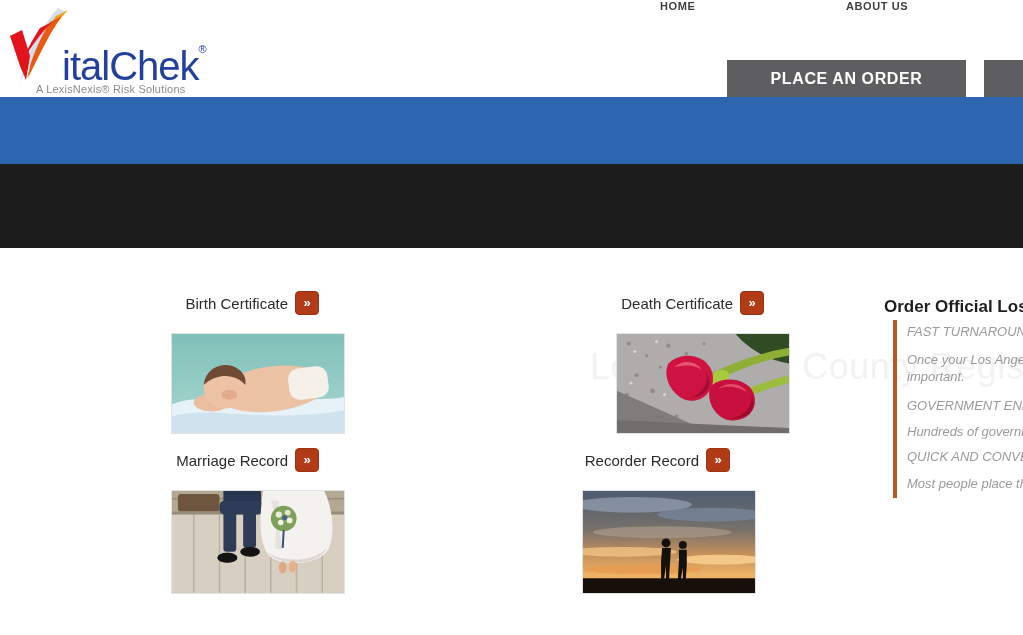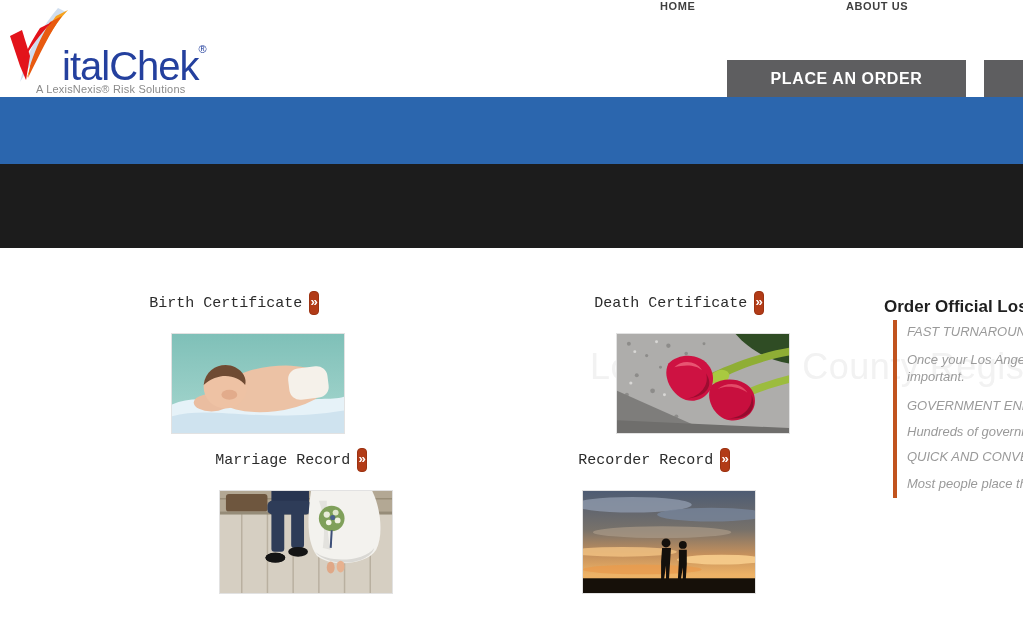--- a/index.html
+++ b/index.html
@@ -29,24 +29,24 @@
   .banner-l3 { position:absolute; left:700px; top:144px; font-size:12.5px; font-weight:bold; white-space:nowrap; }
   .banner a, .banner .link { color:#fff; text-decoration:underline; cursor:pointer; }
 
   
   .hero { position:absolute; left:0; top:164px; width:1023px; height:84px; background:#1c1c1c; }
   .hero-title { position:absolute; left:590px; top:182px; font-size:36px; font-weight:400; color:#f2f2f2; white-space:nowrap; letter-spacing:0.5px; }
   .breadcrumb { position:absolute; left:765px; top:225px; font-size:11px; color:#e3e3e3; white-space:nowrap; }
   .breadcrumb .bc-link { color:#e3e3e3; text-decoration:underline; cursor:pointer; }
 
   
-  .card { position:absolute; width:148px;font-family:Liberation Mono, monospace; }
+  .card { position:absolute; width:148px; }
   .card-birth    { left:171px; top:290px; }
   .card-death    { left:582px; top:290px;margin-left:34px; }
-  .card-marriage { left:171px; top:447px;margin-left:48px; }
+  .card-marriage { left:171px; top:447px; }
   .card-divorce  { left:582px; top:447px; }
   .card-head { display:flex; justify-content:flex-end; align-items:center; height:26px; }
   .card-label { font-size:15px; color:#2b2b2b; margin-right:7px; white-space:nowrap; }
   .card-btn { width:24px; height:24px; background:#b23b17; border:1px solid #9c3312; border-radius:4px;
               color:#fff; font-size:13px; font-weight:bold; line-height:22px; text-align:center; cursor:pointer; }
   .card-img { display:block; margin-top:17px; width:174px; border:1px solid #e2e2e2; }
 
   
   .sb-heading { position:absolute; left:884px; top:297px; font-size:17px; font-weight:bold; color:#1f1f1f; white-space:nowrap; }
   .sb-box { position:absolute; left:893px; top:320px; width:600px; height:178px; border-left:4px solid #c1531e; }

